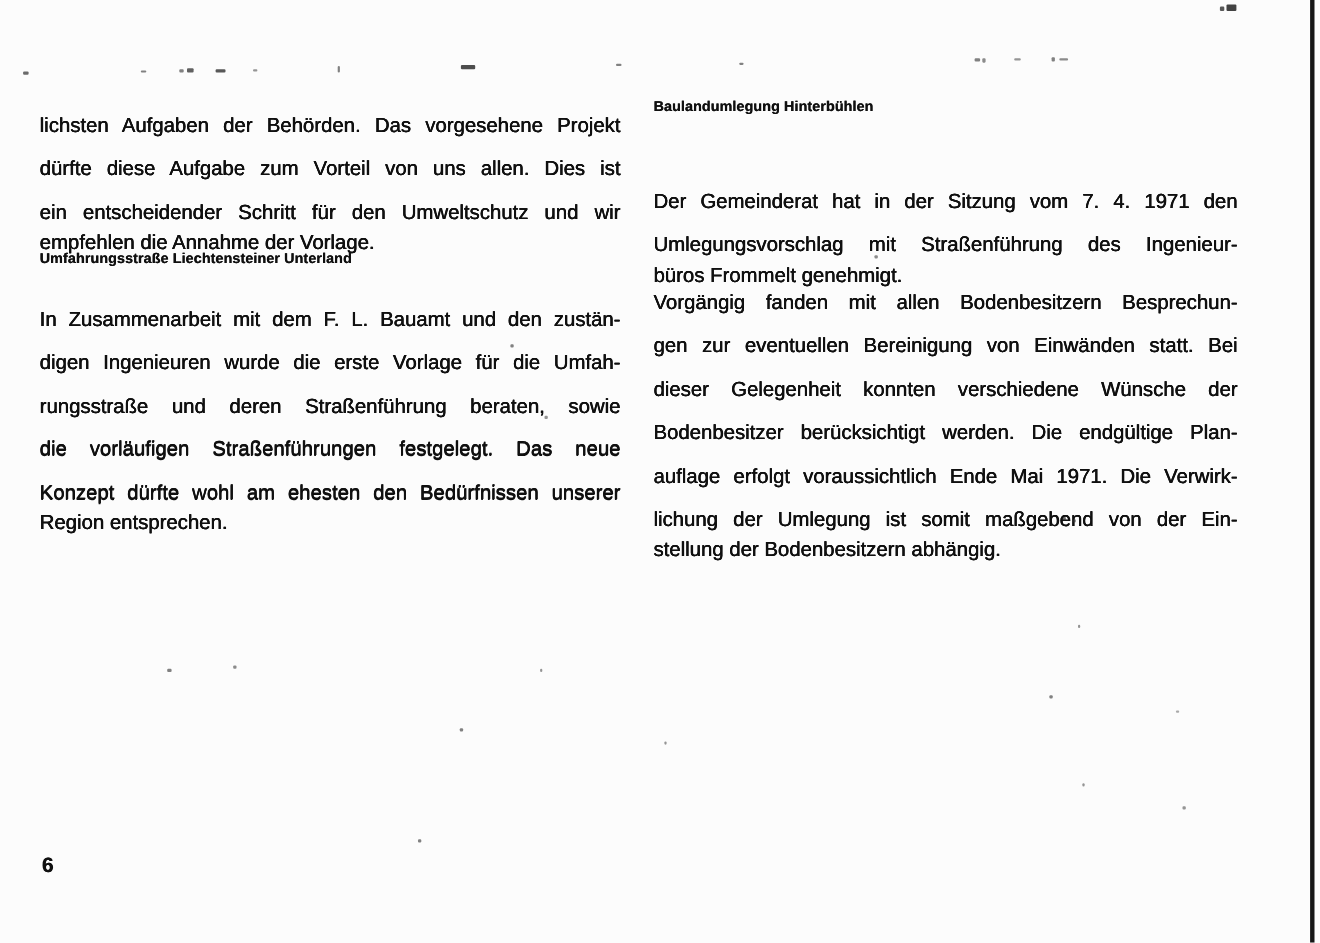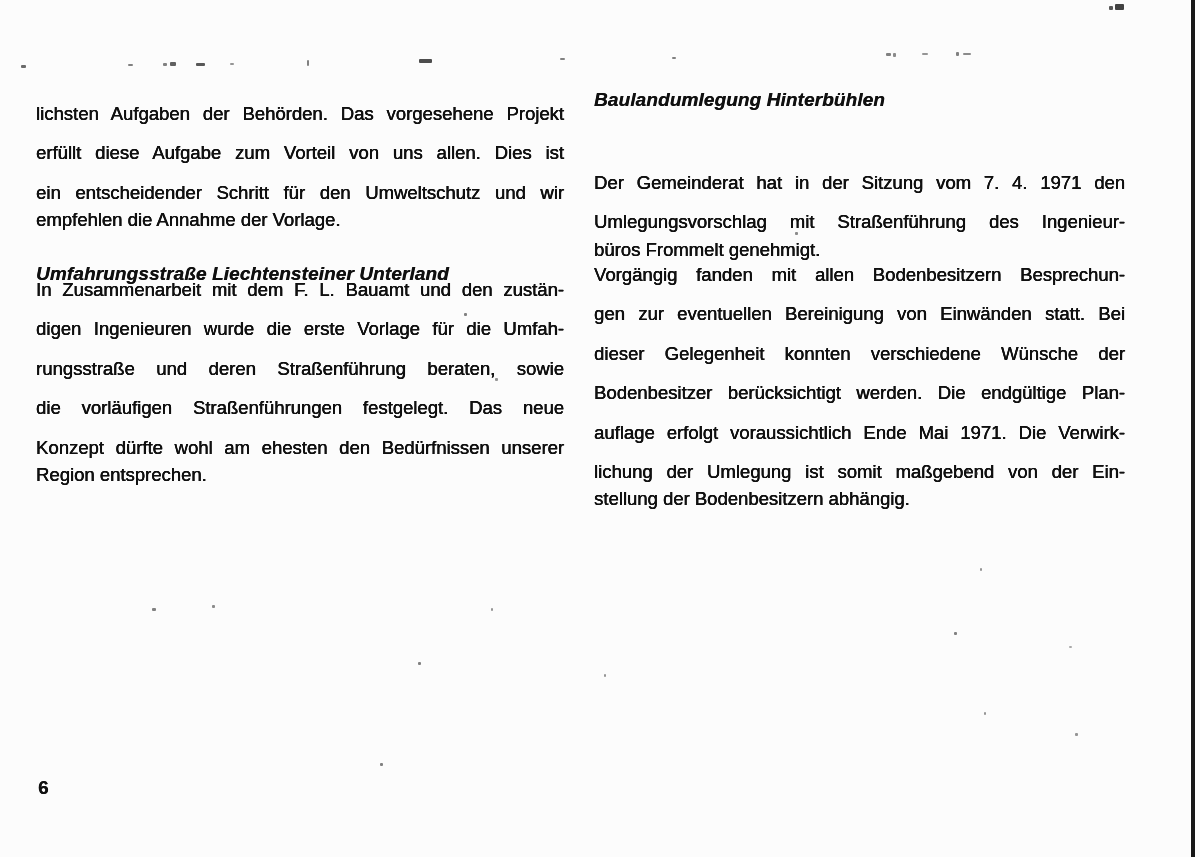--- a/index.html
+++ b/index.html
@@ -6,42 +6,42 @@
   body{
     width:1200px;height:857px;position:relative;overflow:hidden;
     background:#fcfcfc;color:#101010;
     font-family:"Liberation Sans", sans-serif;
   }
   .block{position:absolute;}
   .para{font-size:18.5px;line-height:27.4px;font-weight:400;
         text-shadow:0.35px 0 0 currentColor, 0 0.25px 0 currentColor;}
   .jline{text-align:justify;text-align-last:justify;margin-top:12px;}
   .lline{text-align:center;text-align-last:left;}
-  .heading{font-size:19px;font-weight:700;letter-spacing:0.1px;
-           text-shadow:0.3px 0 0 currentColor;font-style:italic;}
+  .heading{font-size:13px;font-weight:700;letter-spacing:0.1px;
+           text-shadow:0.3px 0 0 currentColor;}
   .left-col{left:36px;width:528px;}
   .right-col{left:594px;width:531px;}
   .page-number{position:absolute;left:38px;top:777px;
                font-size:19px;font-weight:700;
                text-shadow:0.3px 0 0 currentColor;}
   .edge-line{position:absolute;left:1191px;top:0;width:4px;height:857px;
              background:#161616;}
   .speck{position:absolute;background:#2e2e2e;border-radius:1px;}
 </style>
 </head>
 <body>
 
 <div class="block left-col para" style="top:88px;">
   <div class="jline">lichsten Aufgaben der Behörden. Das vorgesehene Projekt</div>
-  <div class="jline">erfüllt diese Aufgabe zum Vorteil von uns allen. Dies ist</div>
+  <div class="jline">dürfte diese Aufgabe zum Vorteil von uns allen. Dies ist</div>
   <div class="jline">ein entscheidender Schritt für den Umweltschutz und wir</div>
   <div class="lline">empfehlen die Annahme der Vorlage.</div>
 </div>
 
-<div class="block left-col heading" style="top:227px;margin-top:36px;">Umfahrungsstraße Liechtensteiner Unterland</div>
+<div class="block left-col heading" style="top:227px;">Umfahrungsstraße Liechtensteiner Unterland</div>
 
 <div class="block left-col para" style="top:264px;">
   <div class="jline">In Zusammenarbeit mit dem F. L. Bauamt und den zustän-</div>
   <div class="jline">digen Ingenieuren wurde die erste Vorlage für die Umfah-</div>
   <div class="jline">rungsstraße und deren Straßenführung beraten, sowie</div>
   <div class="jline">die vorläufigen Straßenführungen festgelegt. Das neue</div>
   <div class="jline">Konzept dürfte wohl am ehesten den Bedürfnissen unserer</div>
   <div class="lline">Region entsprechen.</div>
 </div>
 

